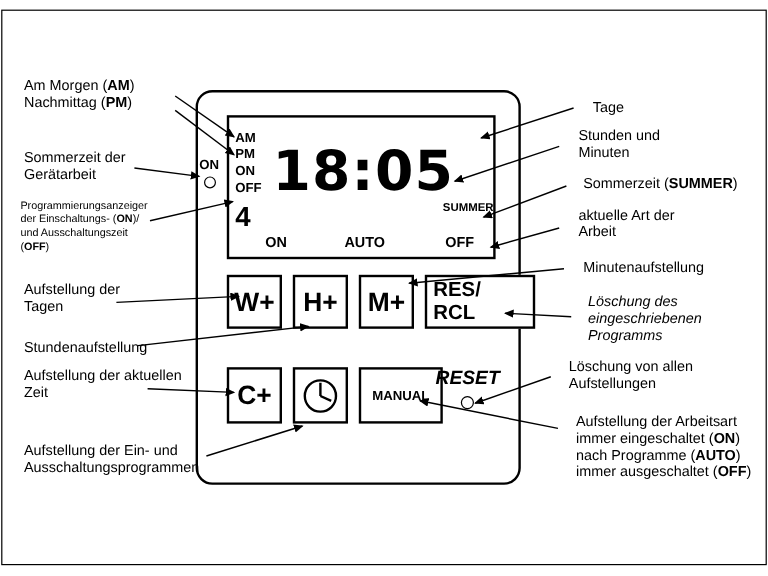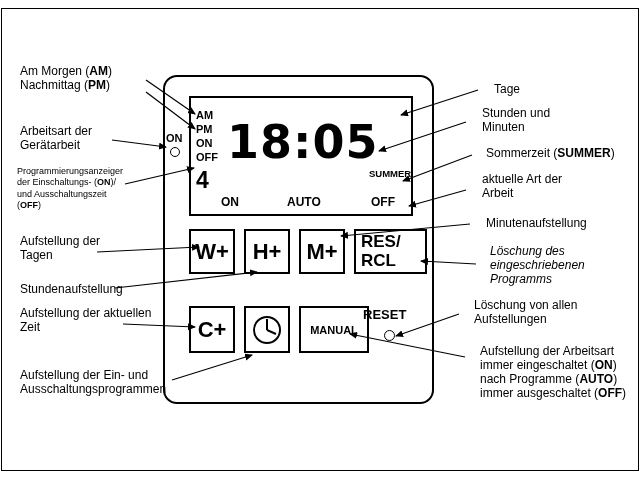--- a/index.html
+++ b/index.html
@@ -33,26 +33,26 @@
   .mode-on  { left:30px; }
   .mode-auto{ left:96px; }
   .mode-off { left:180px; }
 
   .btn { position:absolute; border:2px solid #000; background:#fff;
     display:flex; align-items:center; justify-content:center;
     font-weight:bold; font-size:22px; box-sizing:border-box; }
   .btn-w   { left:24px;  top:152px; width:46px; height:45px; }
   .btn-h   { left:79px;  top:152px; width:46px; height:45px; }
   .btn-m   { left:134px; top:152px; width:46px; height:45px; }
-  .btn-res { left:189px; top:152px; width:73px; height:45px; font-size:17px;
+  .btn-res { left:189px; top:152px; width:92px; height:45px; font-size:17px;
     flex-direction:column; align-items:flex-start; padding-left:5px; line-height:1.1; }
   .btn-c   { left:24px;  top:229px; width:46px; height:47px; }
   .btn-clock { left:79px; top:229px; width:46px; height:47px; }
   .btn-manual { left:134px; top:229px; width:70px; height:47px; font-size:11px; }
-  .reset-label { position:absolute; left:198px; top:230px; font-size:13px; font-weight:bold; }
+  .reset-label { position:absolute; left:198px; top:230px; font-size:16px; font-weight:bold;font-style:italic; }
   .reset-hole { position:absolute; left:219px; top:253px; width:9px; height:9px;
     border:1.5px solid #000; border-radius:50%; background:#fff; }
 
   
   .ann { position:absolute; font-size:12px; line-height:1.18; white-space:pre-line; z-index:2;margin-left:12px; }
   .ann .b { font-weight:bold; }
   .ann-small { font-size:9px; line-height:1.25; }
   .ann-center { text-align:left;font-style:italic; }
 
   .ann-l0 { left:8px;  top:64px;  }
@@ -116,21 +116,21 @@
       <line x1="16" y1="16" x2="25" y2="20" stroke="#000" stroke-width="2"></line>
     </svg>
   </div>
   <div class="btn btn-manual">MANUAL</div>
   <span class="reset-label">RESET</span>
   <span class="reset-hole"></span>
 </div>
 
 <div class="ann ann-l0"><span>Am Morgen (</span><span class="b">AM</span><span>)
 Nachmittag (</span><span class="b">PM</span><span>)</span></div>
-<div class="ann ann-l1"><span>Arbeitsart der
+<div class="ann ann-l1"><span>Sommerzeit der
 Gerätarbeit</span></div>
 <div class="ann ann-l2 ann-small"><span>Programmierungsanzeiger
 der Einschaltungs- (</span><span class="b">ON</span><span>)/
 und Ausschaltungszeit
 (</span><span class="b">OFF</span><span>)</span></div>
 <div class="ann ann-l3"><span>Aufstellung der
 Tagen</span></div>
 <div class="ann ann-l4"><span>Stundenaufstellung</span></div>
 <div class="ann ann-l5"><span>Aufstellung der aktuellen
 Zeit</span></div>

